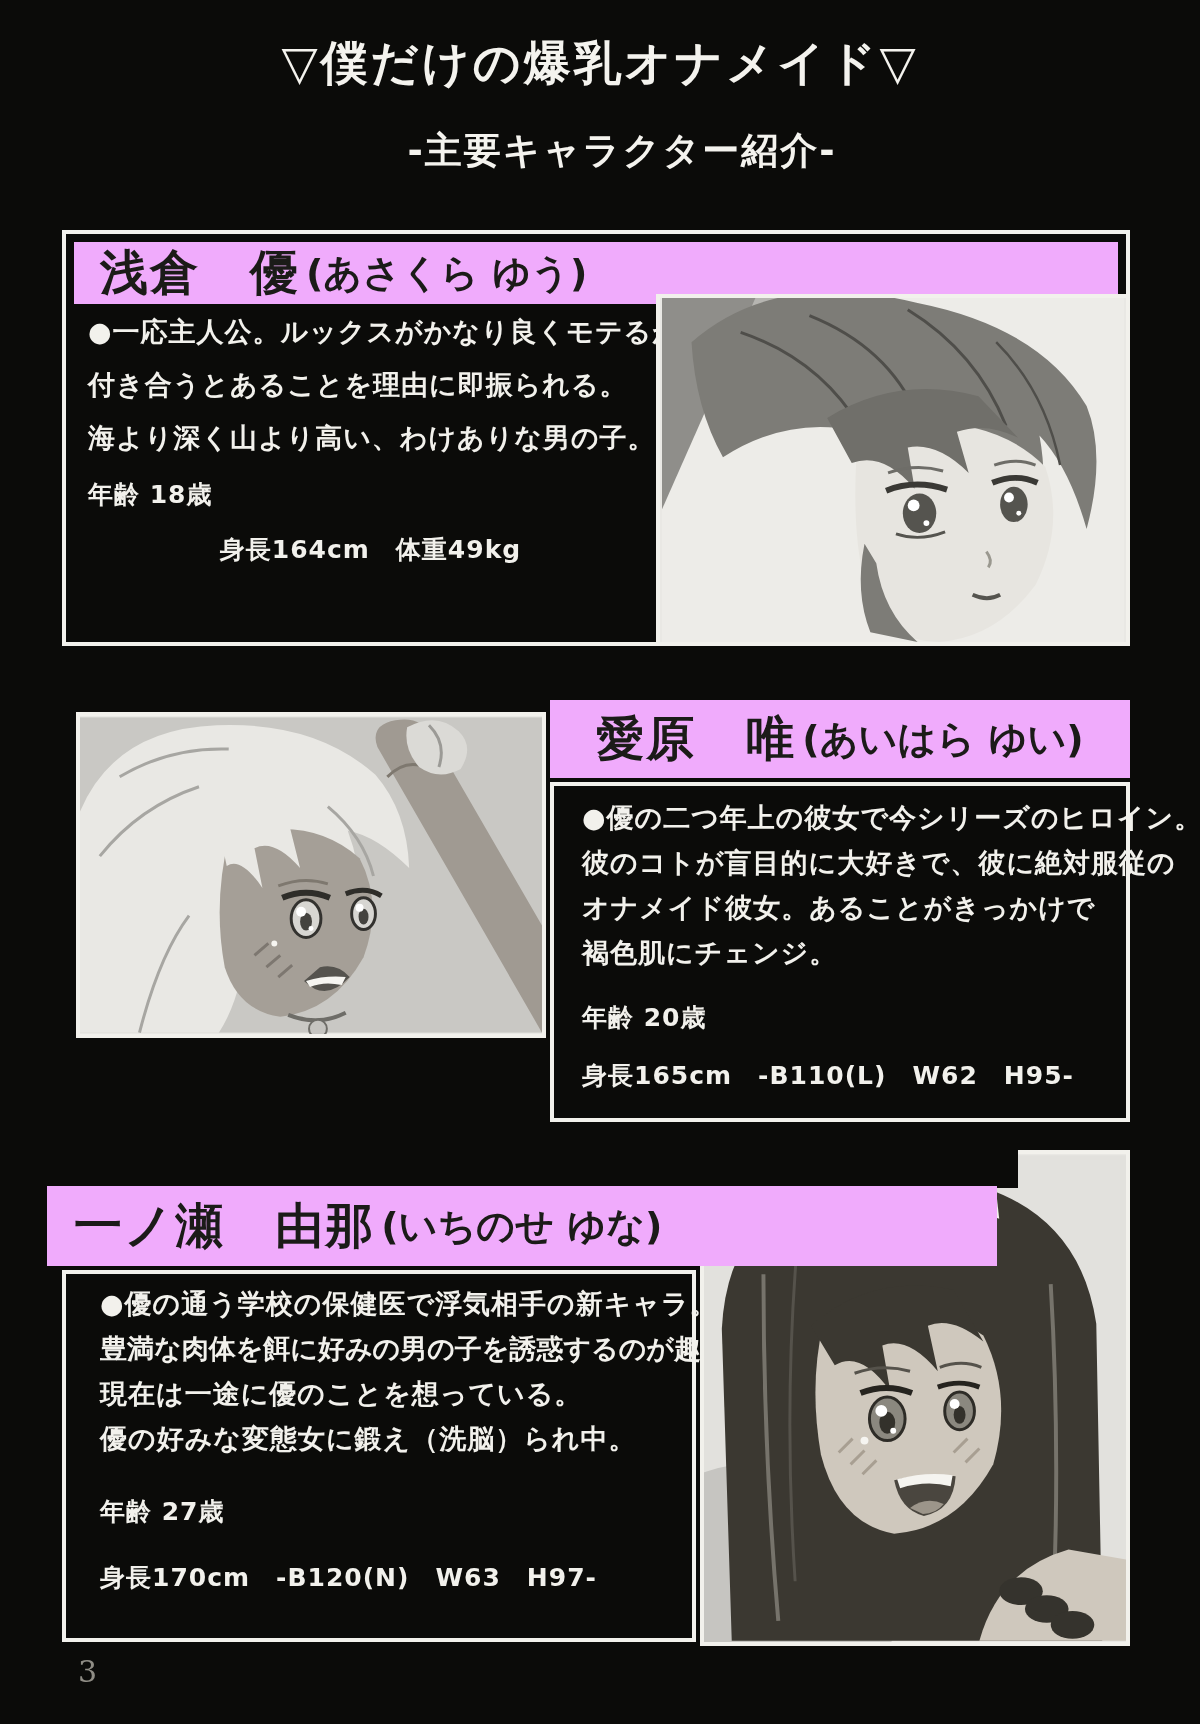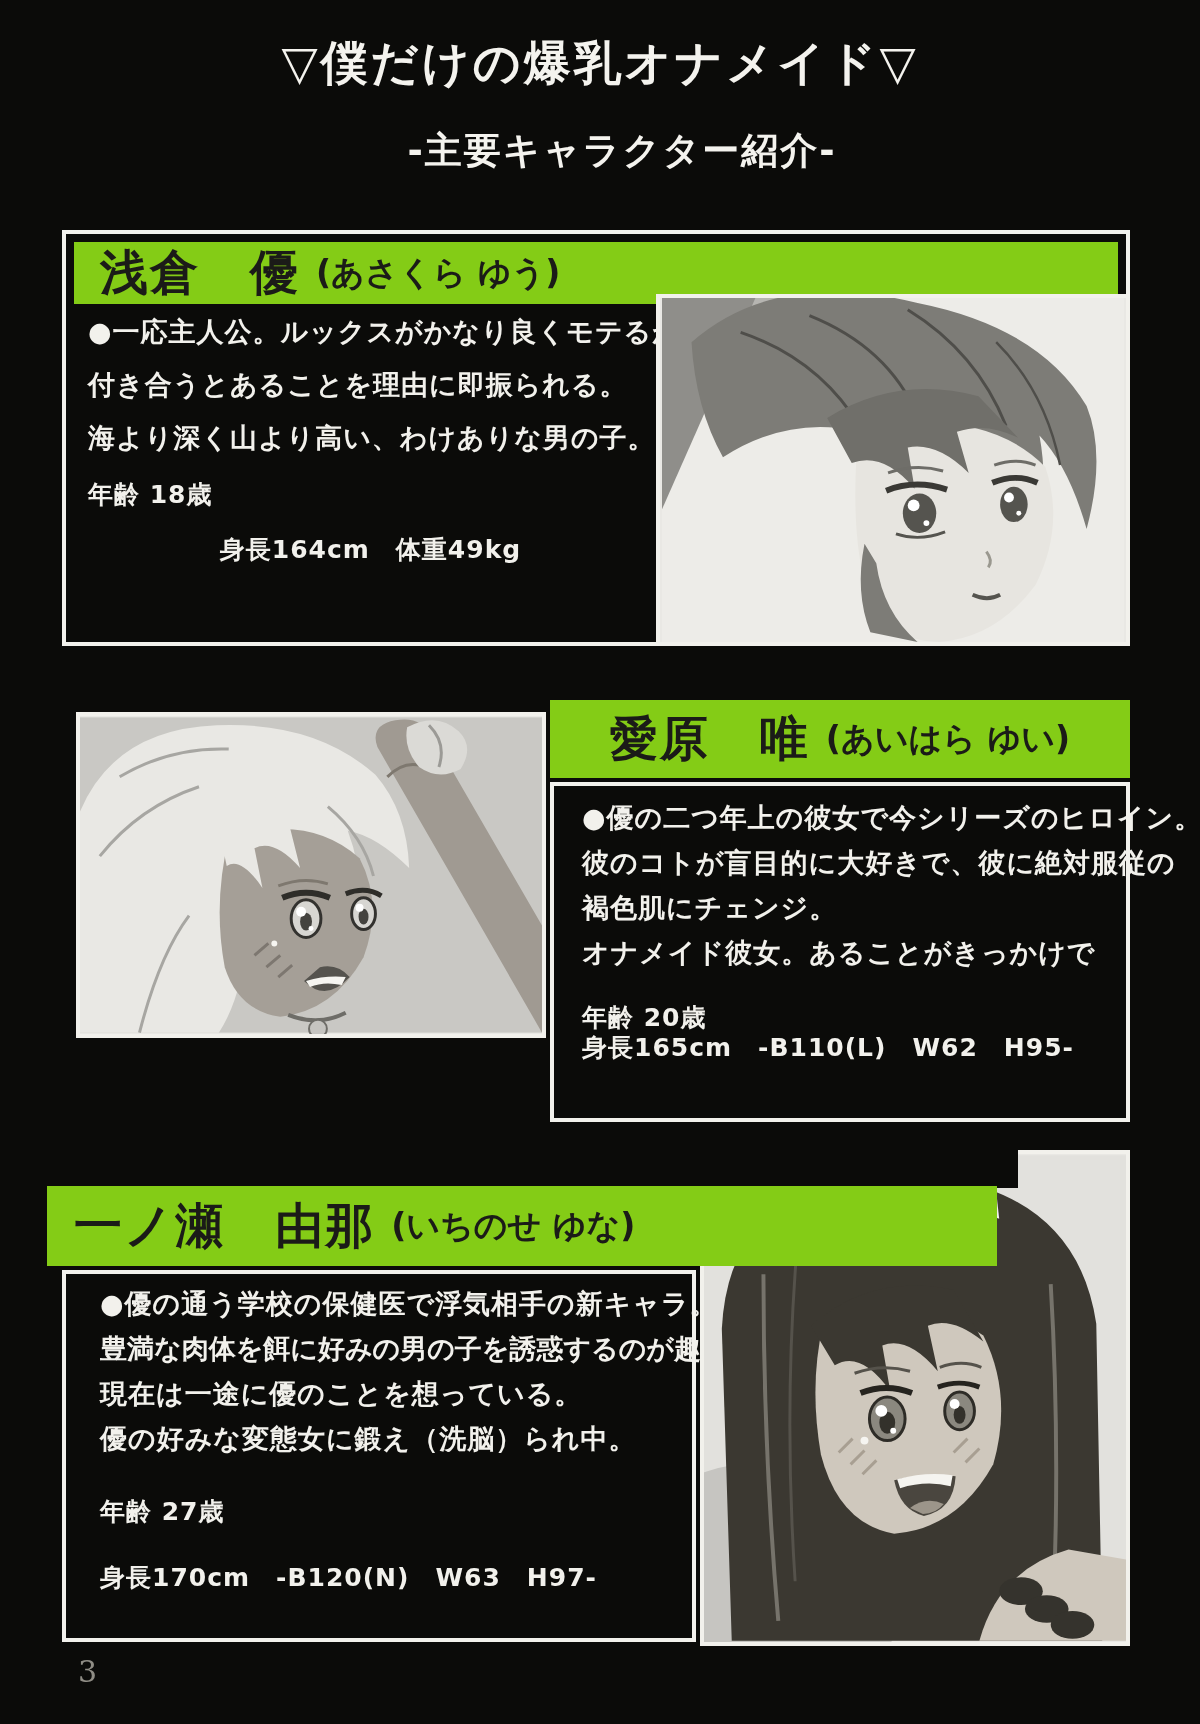--- a/index.html
+++ b/index.html
@@ -16,25 +16,25 @@
     position: absolute; top: 32px; left: 0; width: 100%;
     text-align: center; font-size: 47px; font-weight: bold;
     letter-spacing: 3px; color: #f4f3ee;
   }
   .subtitle {
     position: absolute; top: 126px; left: 0; width: 100%;
     text-align: center; font-size: 37px; font-weight: bold;
     letter-spacing: 2px; color: #f4f3ee; padding-left: 44px;
   }
   .band {
-    position: absolute; background: #84cc16; color: #1b1b18;
+    position: absolute; background: #f0abfc; color: #1b1b18;
     display: flex; align-items: center;
   }
   .band .nm { font-size: 48px; font-weight: bold; letter-spacing: 2px; }
-  .band .rd { font-size: 33px; font-weight: bold; margin-left: 16px; }
+  .band .rd { font-size: 38px; font-weight: bold; margin-left: 6px; }
   .frame { position: absolute; border: 4px solid #f2f1ec; }
   .imgbox { position: absolute; border: 4px solid #f2f1ec; background: #e9e8e4; overflow: hidden; }
   .imgbox svg { display:block; width:100%; height:100%; }
   .desc { position: absolute; }
   .line { font-size: 27px; font-weight: bold; line-height: 28px;
           letter-spacing: 1px; margin-bottom: 25px; white-space: nowrap; }
   .s2 .line, .s3 .line { margin-bottom: 17px; }
   .stat { font-size: 25px; font-weight: bold; line-height: 30px;
           letter-spacing: 1px; white-space: nowrap; }
   .descbox { position: absolute; background: #0b0b09; border: 4px solid #f2f1ec; }
@@ -132,24 +132,24 @@
   <div class="band" style="left:550px; top:700px; width:580px; height:78px; justify-content:center;">
     <span class="nm">愛原　唯</span>
     <span class="rd">(あいはら ゆい)</span>
   </div>
 
   <div class="descbox" style="left:550px; top:782px; width:580px; height:340px;"></div>
 
   <div class="desc s2" style="left:582px; top:804px; width:530px;">
     <div class="line">●優の二つ年上の彼女で今シリーズのヒロイン。</div>
     <div class="line">彼のコトが盲目的に大好きで、彼に絶対服従の</div>
+    <div class="line">オナメイド彼女。あることがきっかけで</div>
     <div class="line">褐色肌にチェンジ。</div>
-    <div class="line">オナメイド彼女。あることがきっかけで</div>
     <div class="stat" style="margin-top:36px;">年齢 20歳</div>
-    <div class="stat" style="">身長165cm　-B110(L)　W62　H95-</div>
+    <div class="stat" style="margin-top:28px;">身長165cm　-B110(L)　W62　H95-</div>
   </div>
 
   <div class="imgbox" style="left:700px; top:1150px; width:430px; height:496px; z-index:1;">
     <svg viewBox="0 0 426 490">
       <rect width="426" height="490" fill="#e2e1dd"></rect>
       <ellipse cx="60" cy="430" rx="150" ry="120" fill="#c6c5c1"></ellipse>
       <path d="M28,490 L18,175 Q24,60 122,30 Q222,4 302,40 Q382,76 396,170 L402,490 Z" fill="#3b3831"></path>
       <path d="M60,120 Q60,300 75,470" stroke="#76736b" stroke-width="4" fill="none"></path>
       <path d="M350,130 Q360,300 352,470" stroke="#76736b" stroke-width="4" fill="none"></path>
       <path d="M95,80 Q80,250 92,430" stroke="#55524b" stroke-width="3" fill="none"></path>

